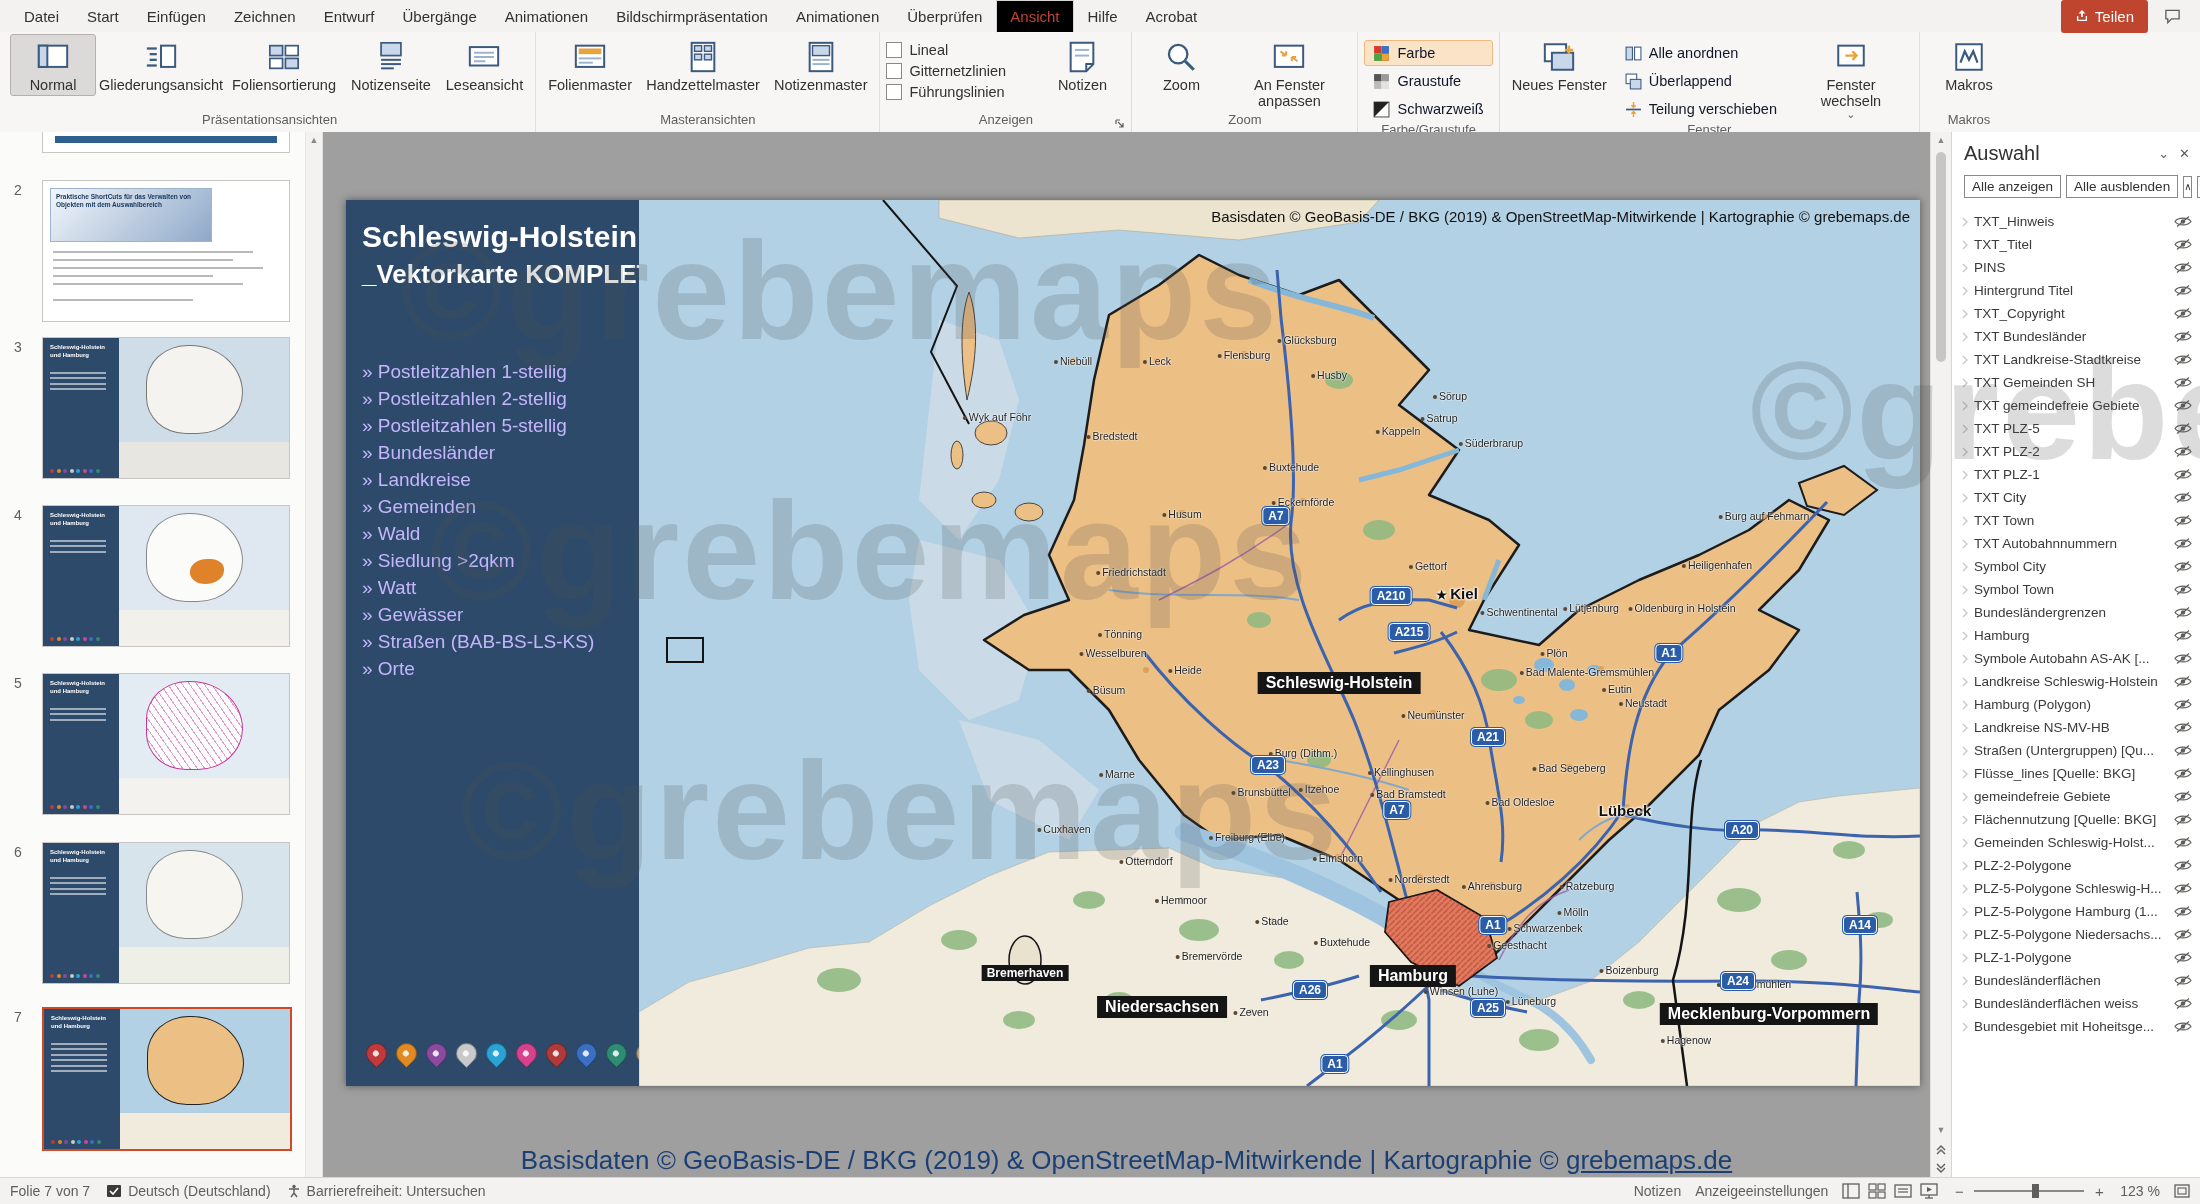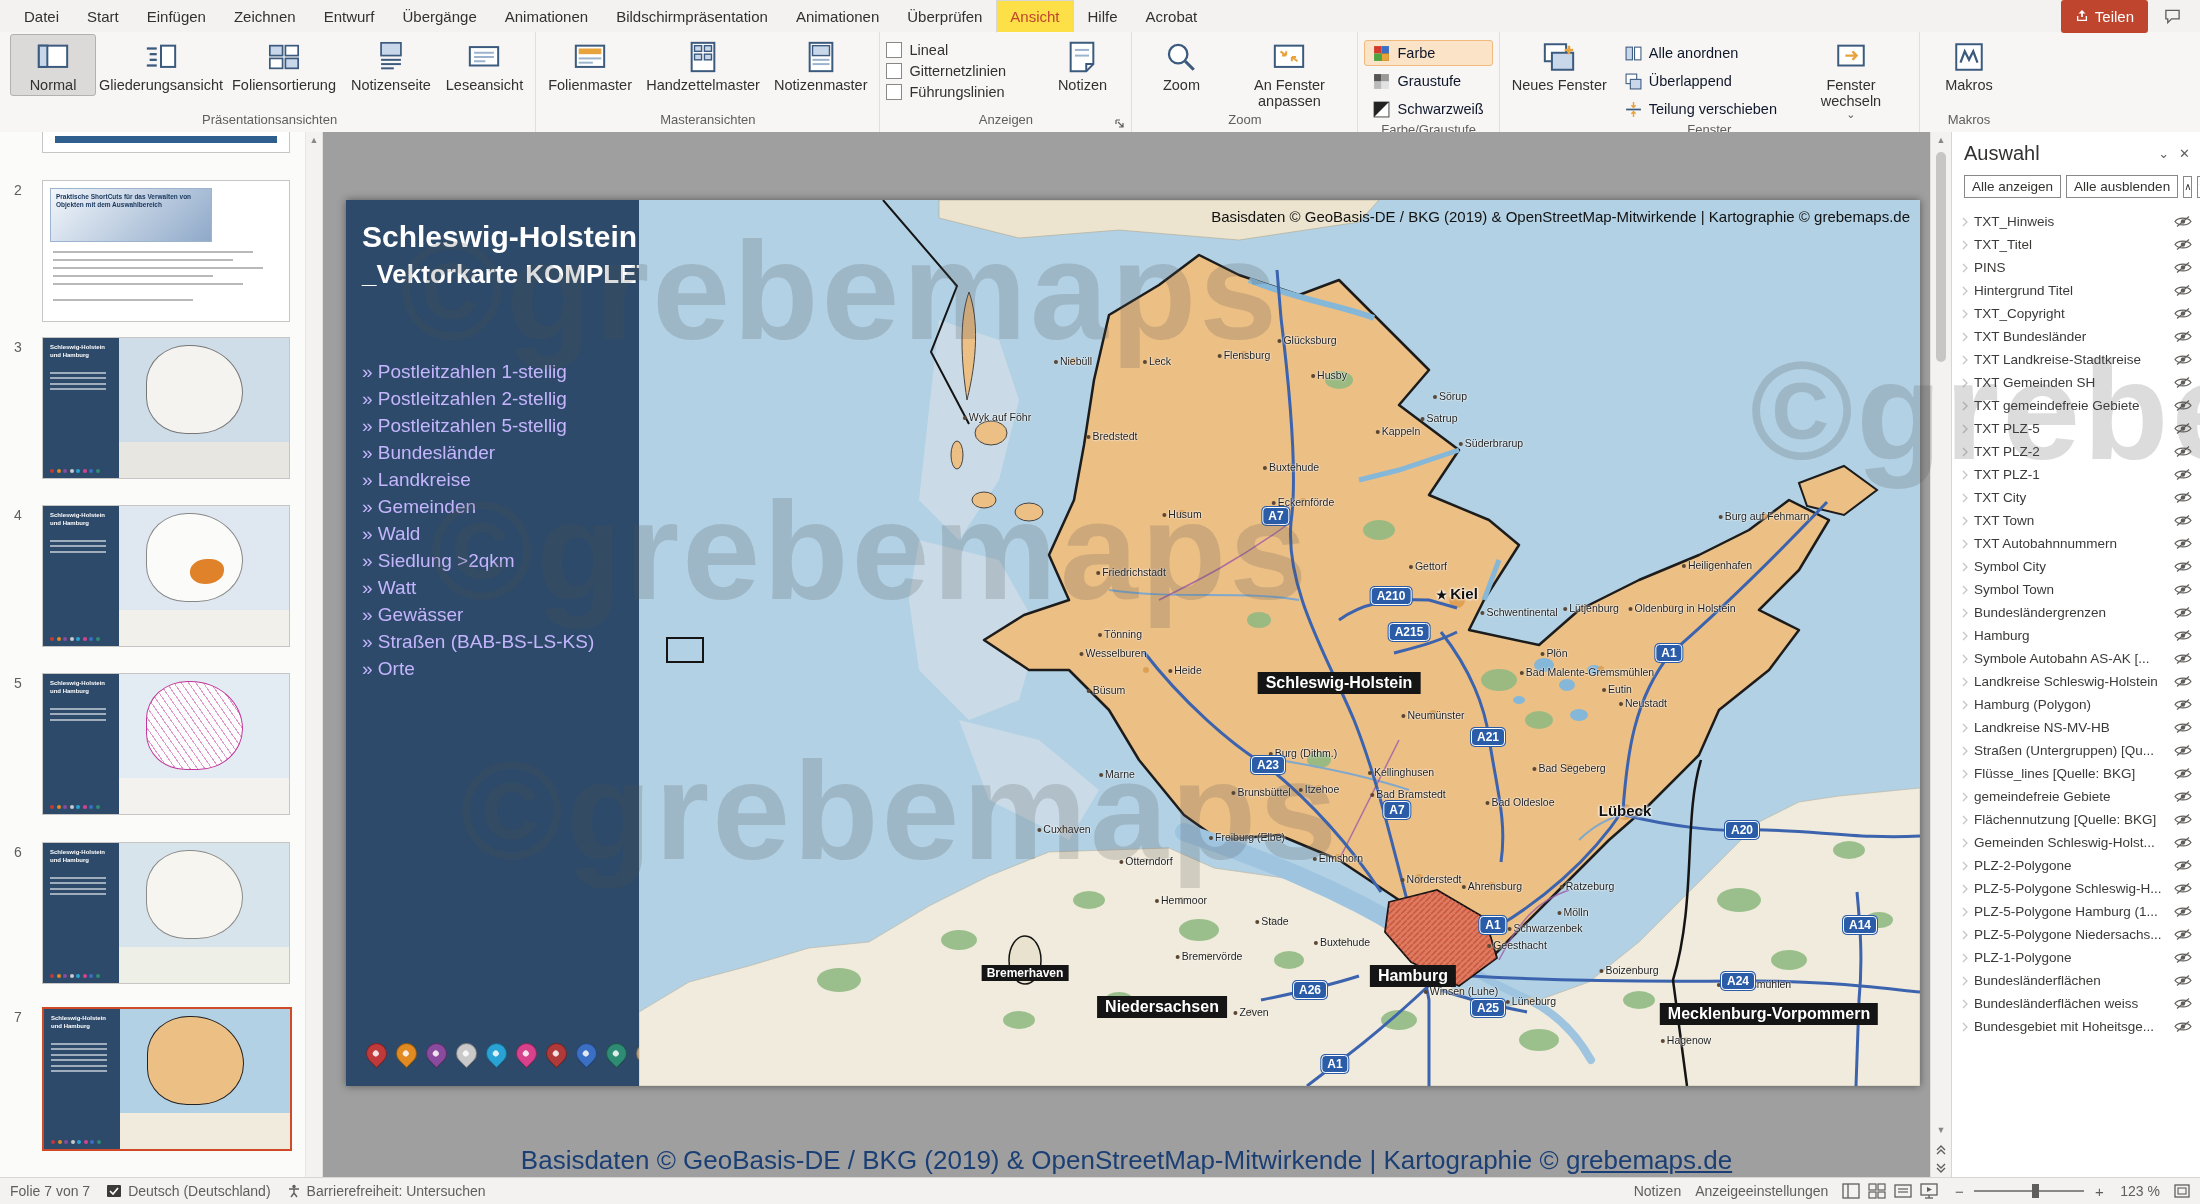--- a/index.html
+++ b/index.html
@@ -1,21 +1,21 @@
 <!DOCTYPE html>
 <html><head>
 <meta charset="utf-8">
 <style>
   html,body{margin:0;padding:0;background:#666;}
   .app{position:relative;width:2200px;height:1204px;background:#f3f2f1;font-family:"Liberation Sans",sans-serif;overflow:hidden;}
 
   
   .menubar{height:32px;display:flex;align-items:center;padding:0 10px;background:#f3f2f1;font-size:15px;color:#323130;}
   .menu-tab{padding:7px 13px;white-space:nowrap;cursor:default;border:1px solid transparent;}
-  .menu-tab.active{background:#fde047;border-color:#d8d6d4;border-bottom-color:#fbfaf9;color:#c0452e;}
+  .menu-tab.active{background:#000000;border-color:#d8d6d4;border-bottom-color:#fbfaf9;color:#c0452e;}
   .menu-right{margin-left:auto;display:flex;align-items:center;gap:12px;padding-right:6px;}
   .share-btn{display:flex;align-items:center;gap:6px;background:#c0452e;color:#fff;border-radius:3px;padding:8px 14px;font-size:15px;}
   .icon-btn{width:24px;height:22px;display:flex;align-items:center;justify-content:center;color:#605e5c;}
 
   
   .ribbon{height:100px;background:#f7f6f5;border-bottom:1px solid #d8d6d4;display:flex;align-items:stretch;padding:0 4px;}
   .rgroup{display:flex;flex-direction:column;position:relative;padding:2px 6px 0 6px;}
   .rgroup+.rgroup{border-left:1px solid #e1dfdd;}
   .rgroup-content{flex:1;display:flex;align-items:flex-start;gap:3px;}
   .rgroup-label{height:20px;font-size:13px;color:#605e5c;text-align:center;line-height:16px;white-space:nowrap;}
@@ -740,21 +740,21 @@
               <span class="town" style="left: 664px; top: 553px;">Burg (Dithm.)</span>
               <span class="town" style="left: 622px; top: 592px;">Brunsbüttel</span>
               <span class="town" style="left: 762px; top: 572px;">Kellinghusen</span>
               <span class="town" style="left: 680px; top: 589px;">Itzehoe</span>
               <span class="town" style="left: 769px; top: 594px;">Bad Bramstedt</span>
               <span class="town" style="left: 881px; top: 602px;">Bad Oldesloe</span>
               <span class="town" style="left: 425px; top: 629px;">Cuxhaven</span>
               <span class="town" style="left: 507px; top: 661px;">Otterndorf</span>
               <span class="town" style="left: 608px; top: 637px;">Freiburg (Elbe)</span>
               <span class="town" style="left: 699px; top: 658px;">Elmshorn</span>
-              <span class="town" style="left: 780px; top: 679px; margin-left: 12px;">Norderstedt</span>
+              <span class="town" style="left: 780px; top: 679px;">Norderstedt</span>
               <span class="town" style="left: 853px; top: 686px;">Ahrensburg</span>
               <span class="town" style="left: 948px; top: 686px;">Ratzeburg</span>
               <span class="town" style="left: 934px; top: 712px;">Mölln</span>
               <span class="town" style="left: 906px; top: 728px;">Schwarzenbek</span>
               <span class="town" style="left: 878px; top: 745px;">Geesthacht</span>
               <span class="town" style="left: 542px; top: 700px;">Hemmoor</span>
               <span class="town" style="left: 633px; top: 721px;">Stade</span>
               <span class="town" style="left: 703px; top: 742px;">Buxtehude</span>
               <span class="town" style="left: 570px; top: 756px;">Bremervörde</span>
               <span class="town" style="left: 822px; top: 791px;">Winsen (Luhe)</span>

